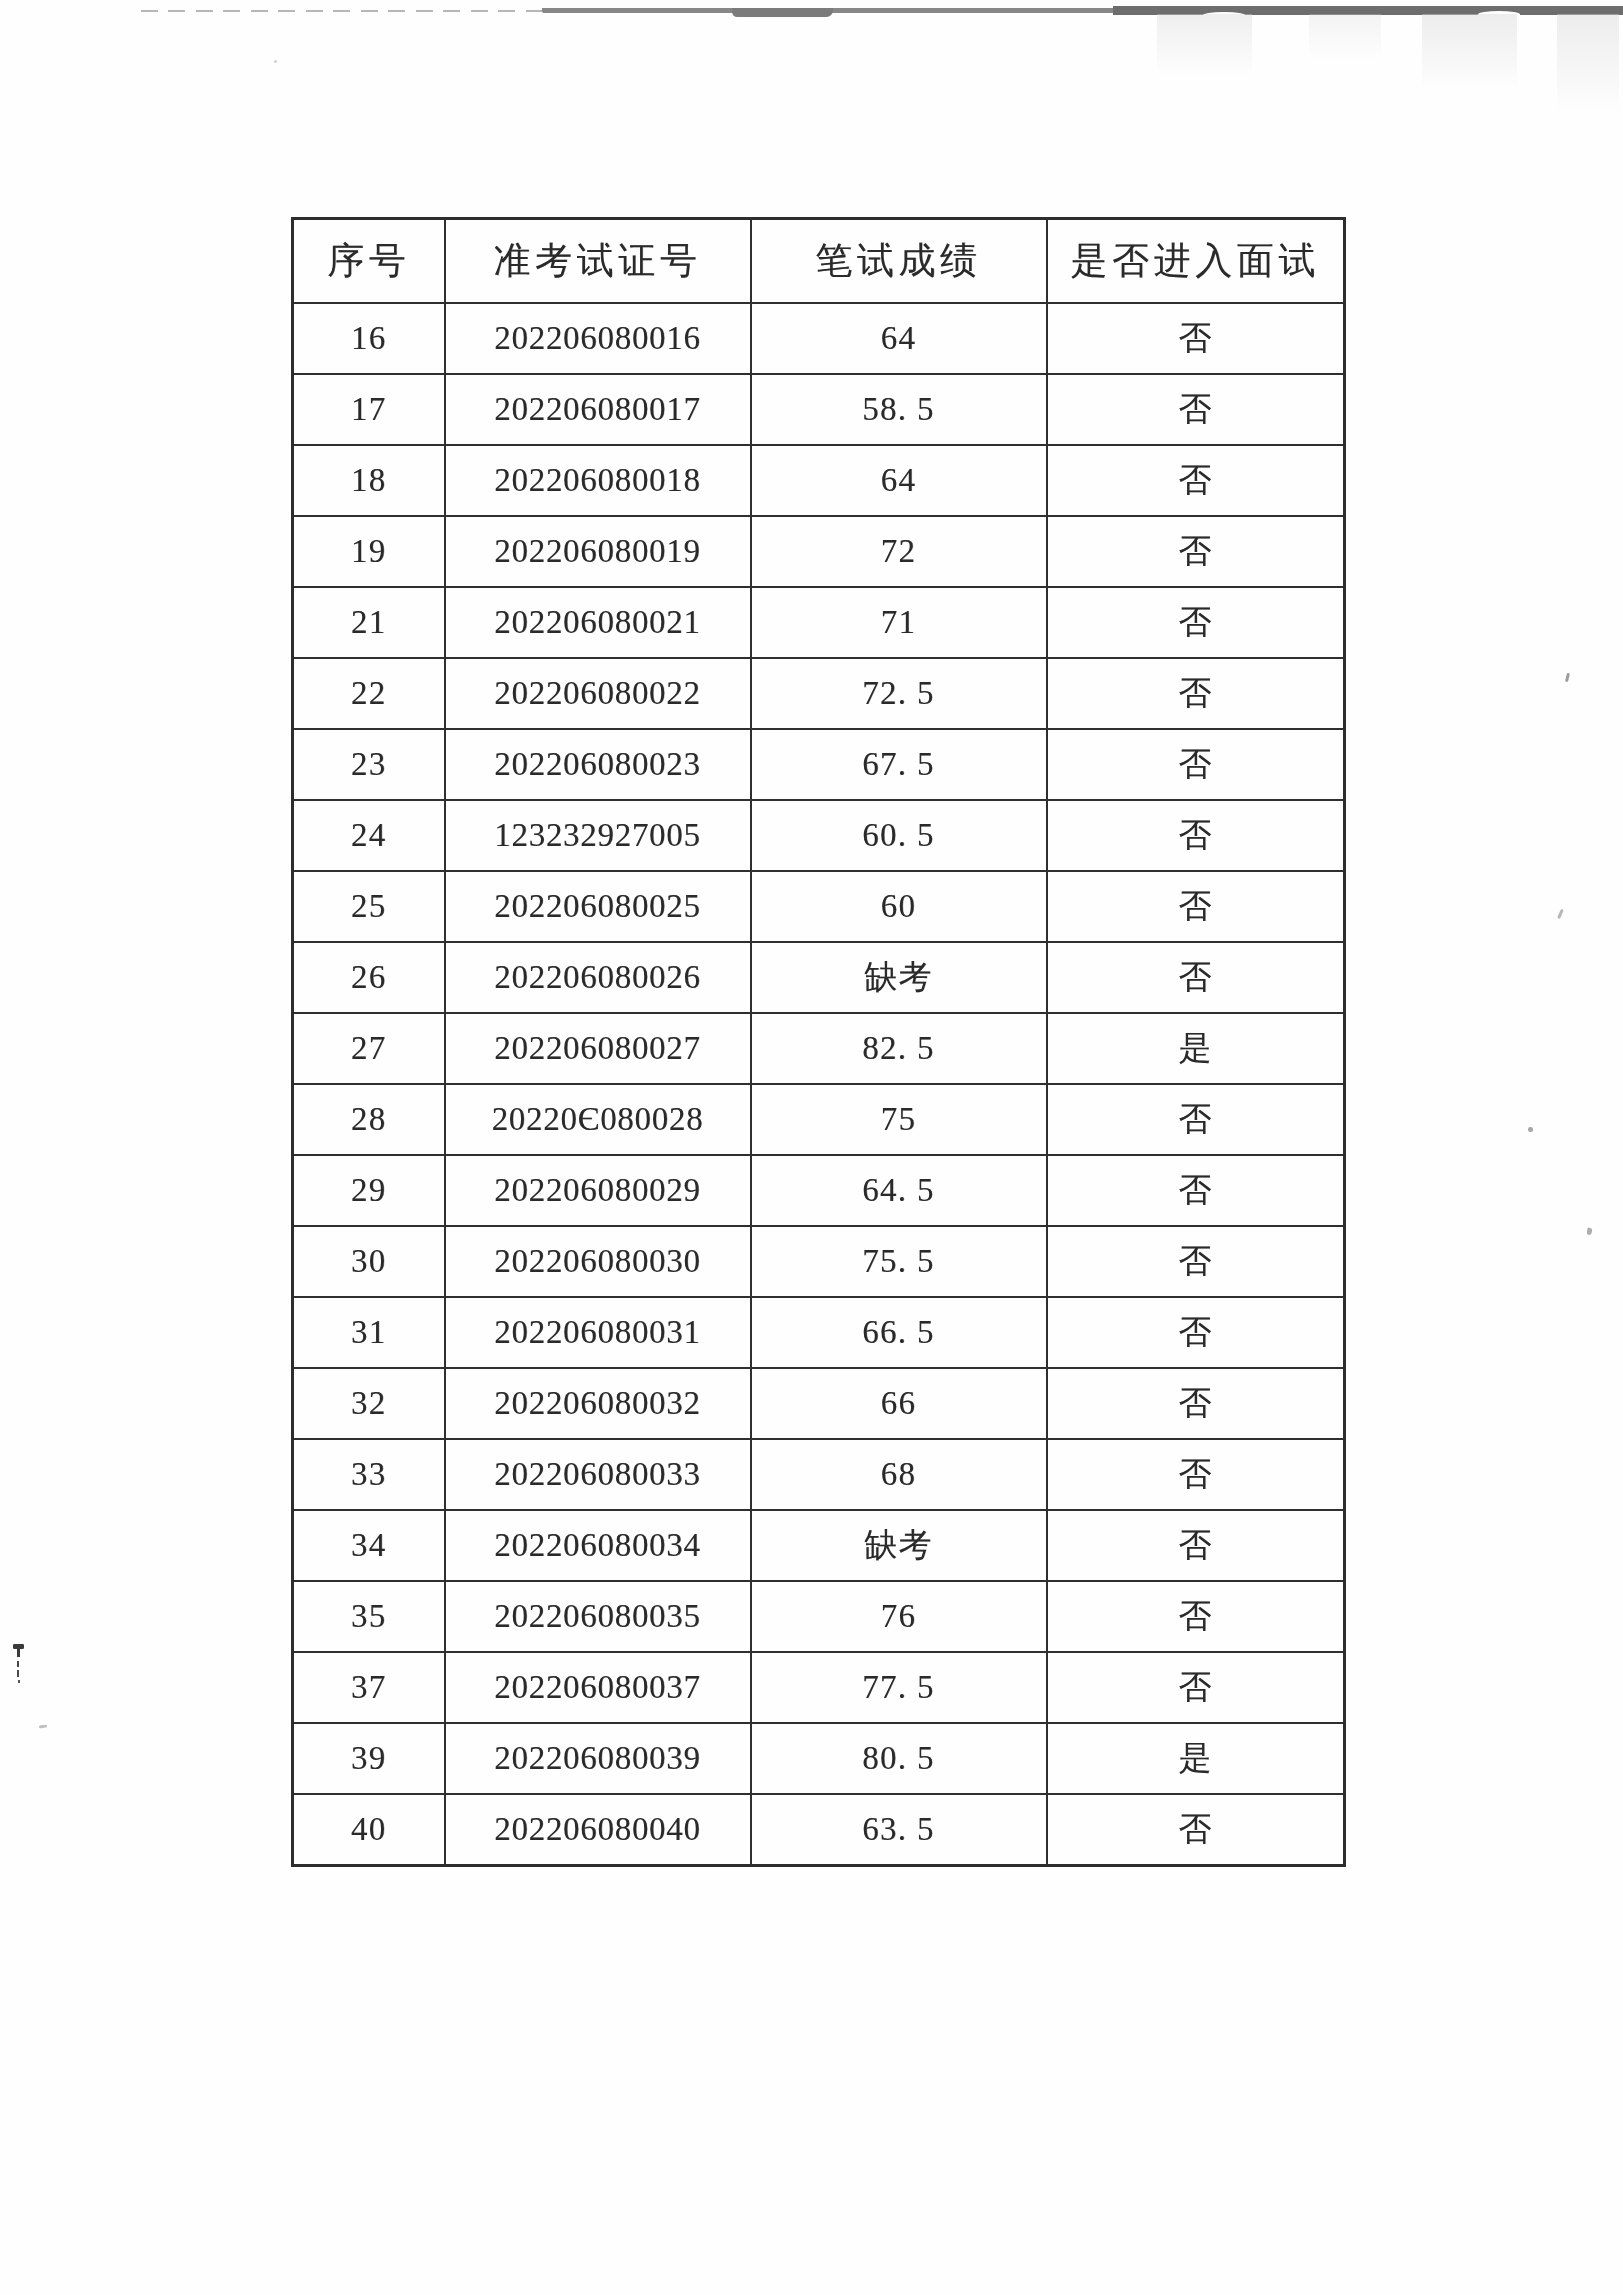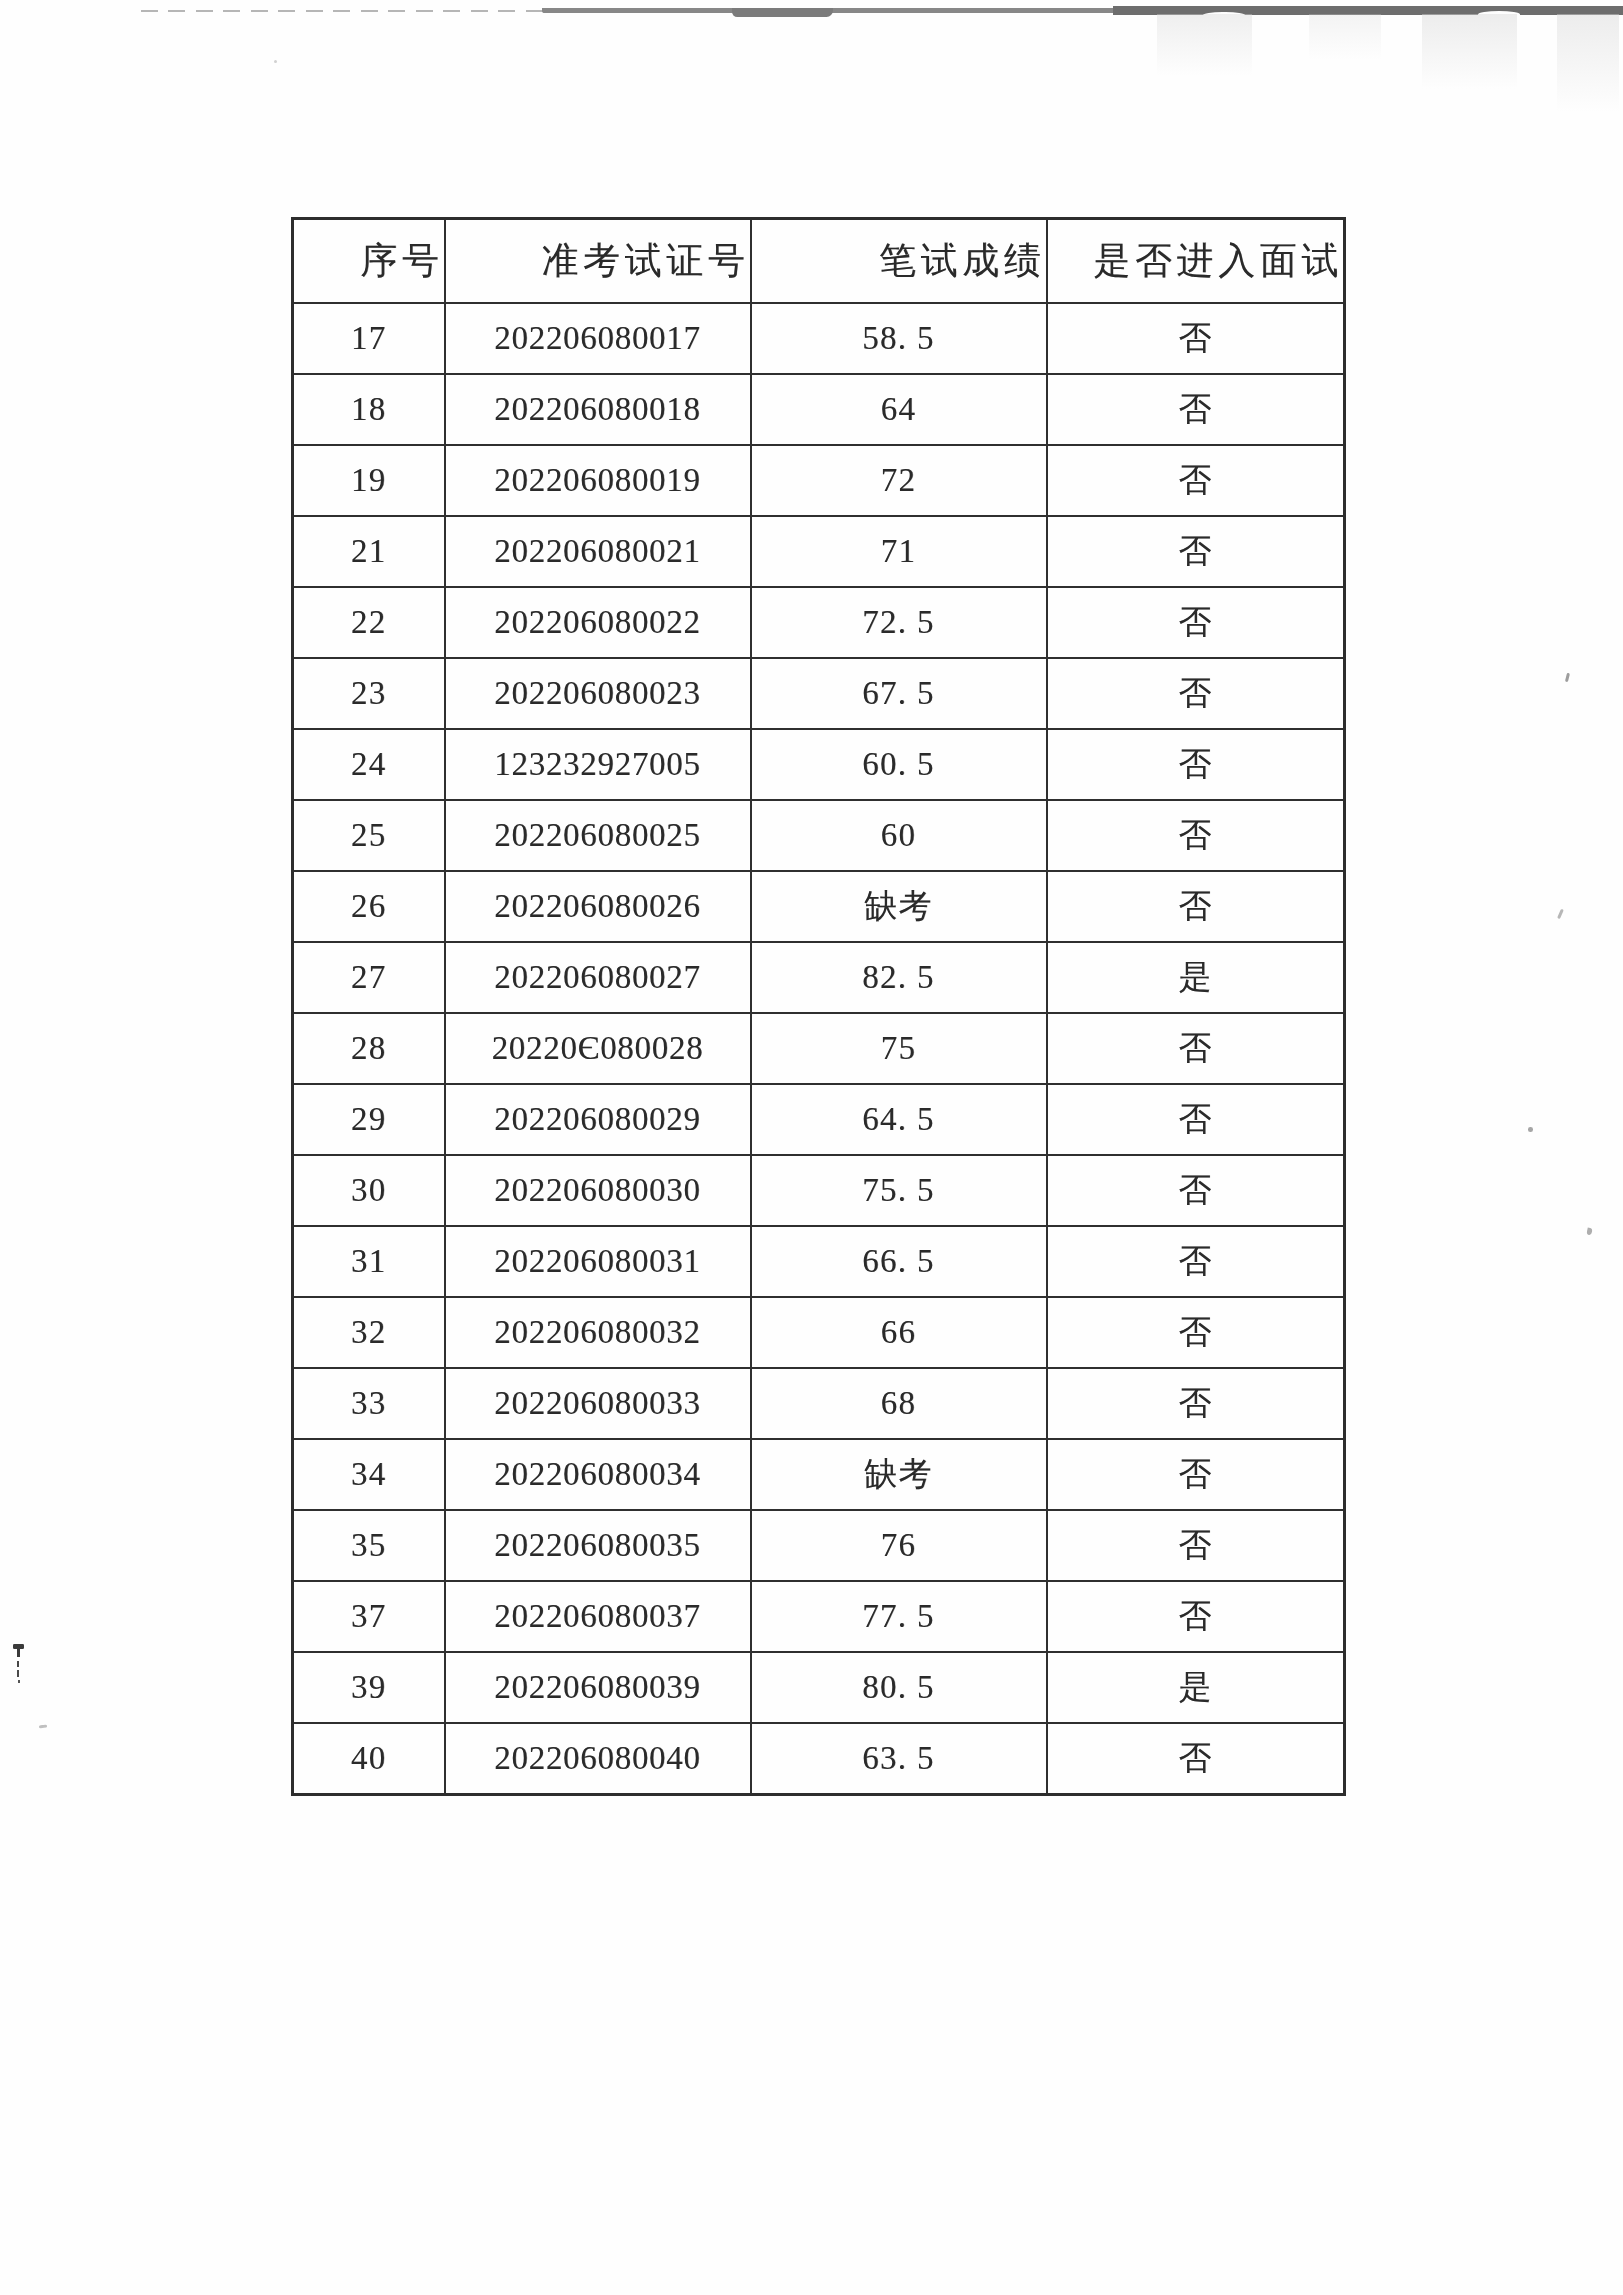--- a/index.html
+++ b/index.html
@@ -87,21 +87,20 @@
     vertical-align: middle;
     padding: 0;
     font-weight: normal;
     text-shadow: 0.4px 0.4px 0.6px rgba(35,35,35,0.38);
     color: #2a2a2a;
   }
   table.score thead th {
     height: 82px;
     font-size: 37px;
     letter-spacing: 4.6px;
-    text-align: right;
   }
   table.score tbody td {
     height: 69px;
     font-size: 33px;
   }
   td.c0 { letter-spacing: 1.3px; }
   td.c1 { letter-spacing: 0.7px; }
   td.c2 { letter-spacing: 1.3px; }
   td.c3 { letter-spacing: 0.7px; }
 </style>
@@ -145,20 +144,26 @@
     <thead>
       <tr>
         <th>序号</th>
         <th>准考试证号</th>
         <th>笔试成绩</th>
         <th>是否进入面试</th>
       </tr>
     </thead>
     <tbody>
         <tr>
+          <td class="c0">16</td>
+          <td class="c1">202206080016</td>
+          <td class="c2">64</td>
+          <td class="c3">否</td>
+        </tr>
+        <tr>
           <td class="c0">17</td>
           <td class="c1">202206080017</td>
           <td class="c2">58. 5</td>
           <td class="c3">否</td>
         </tr>
         <tr>
           <td class="c0">18</td>
           <td class="c1">202206080018</td>
           <td class="c2">64</td>
           <td class="c3">否</td>

